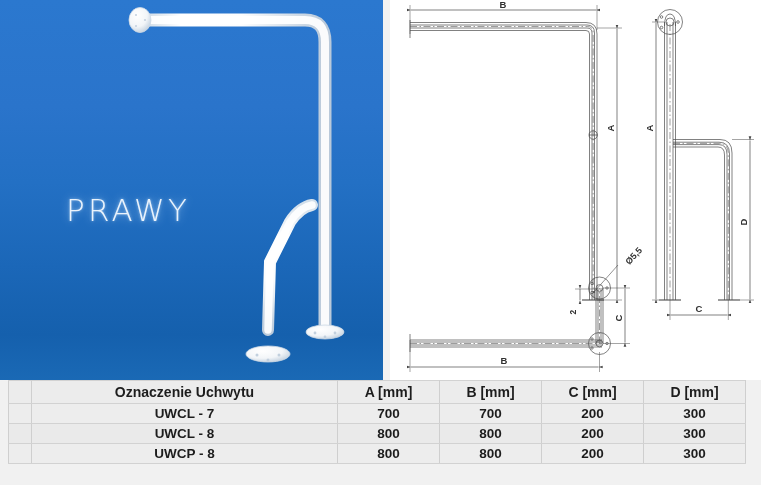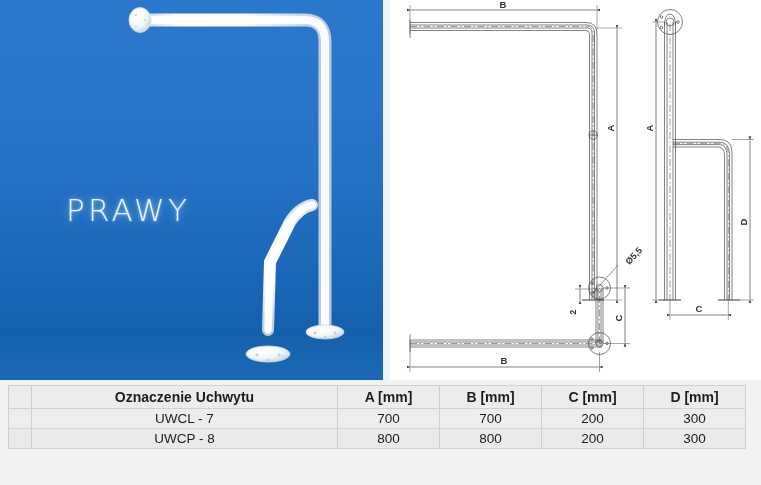--- a/index.html
+++ b/index.html
@@ -78,21 +78,20 @@
   }
 
   
   #table-wrap {
     position: absolute;
     left: 0;
     top: 380px;
     width: 761px;
     height: 105px;
     background: #f1f1f1;
-    padding-top: 5px;
     box-sizing: border-box;
   }
   table#spec-table {
     border-collapse: collapse;
     width: 735px;
     margin-left: 8px;
     table-layout: fixed;
     background: #ececec;
   }
   table#spec-table th,
@@ -109,21 +108,21 @@
     background: #ececec;
   }
   table#spec-table thead th {
     font-weight: bold;
     font-size: 14px;
     background: #ececec;
     height: 22px;
     line-height: 22px;
   }
   table#spec-table tbody td {
-    font-weight: normal;
+    font-weight: bold;
     text-align: center;
   }
   table#spec-table tbody tr:nth-child(odd) td { background: #ededed; }
   table#spec-table tbody tr:nth-child(even) td { background: #eaeaea; }
   .col-spacer { width: 22px; }
   .col-name { width: 305px; }
   .col-dim { width: 101px; }
 </style>
 </head>
 <body>
@@ -327,20 +326,28 @@
         <tr>
           <td class="col-spacer"></td>
           <td class="col-name">UWCL - 7</td>
           <td class="col-dim">700</td>
           <td class="col-dim">700</td>
           <td class="col-dim">200</td>
           <td class="col-dim">300</td>
         </tr>
         <tr>
           <td class="col-spacer"></td>
+          <td class="col-name">UWCL - 8</td>
+          <td class="col-dim">800</td>
+          <td class="col-dim">800</td>
+          <td class="col-dim">200</td>
+          <td class="col-dim">300</td>
+        </tr>
+        <tr>
+          <td class="col-spacer"></td>
           <td class="col-name">UWCP - 8</td>
           <td class="col-dim">800</td>
           <td class="col-dim">800</td>
           <td class="col-dim">200</td>
           <td class="col-dim">300</td>
         </tr>
       </tbody>
     </table>
   </div>
 

